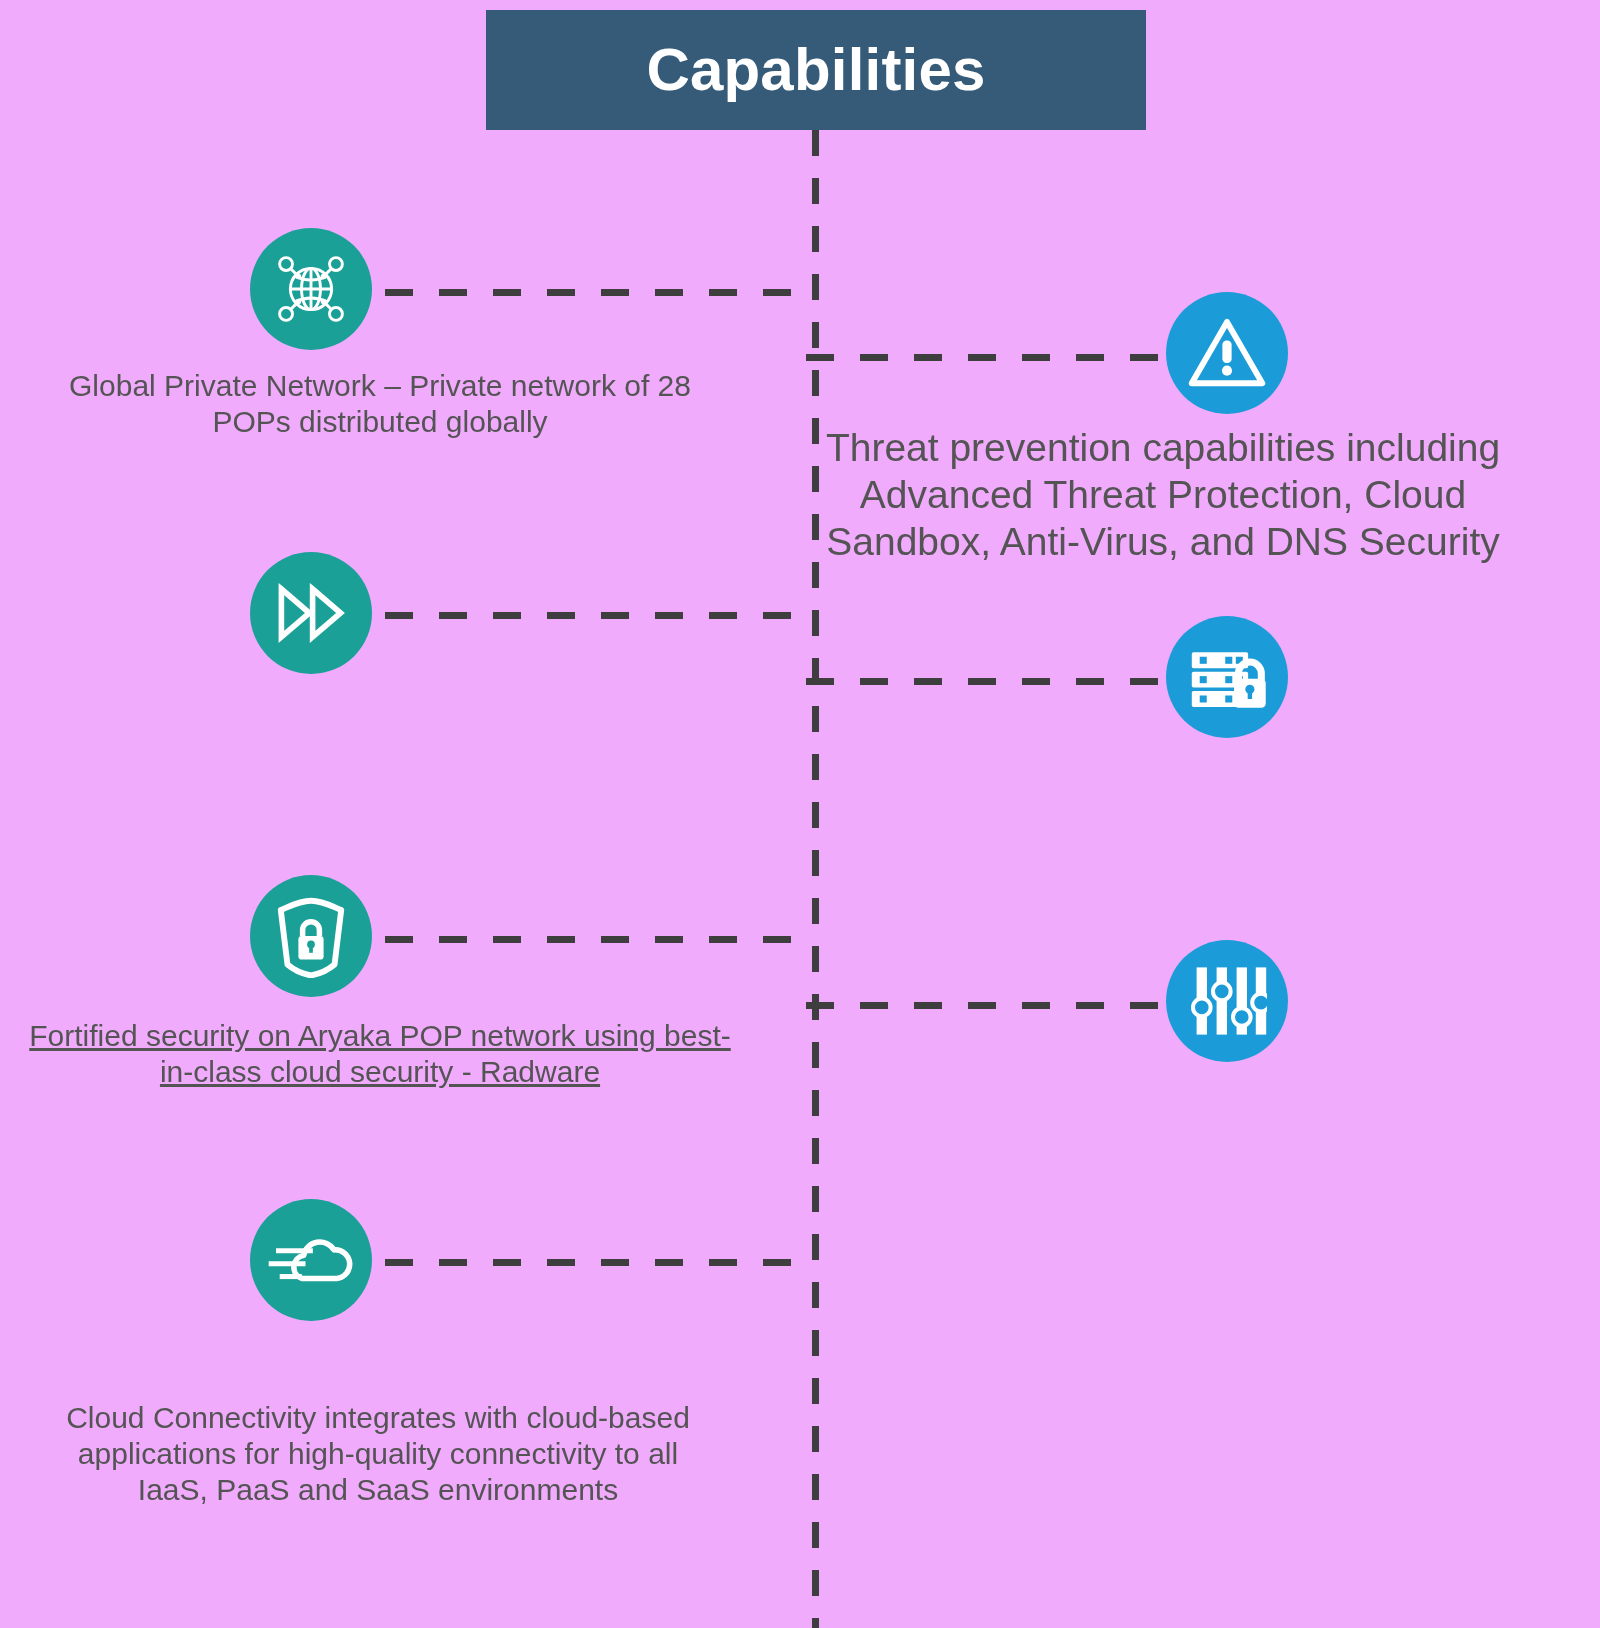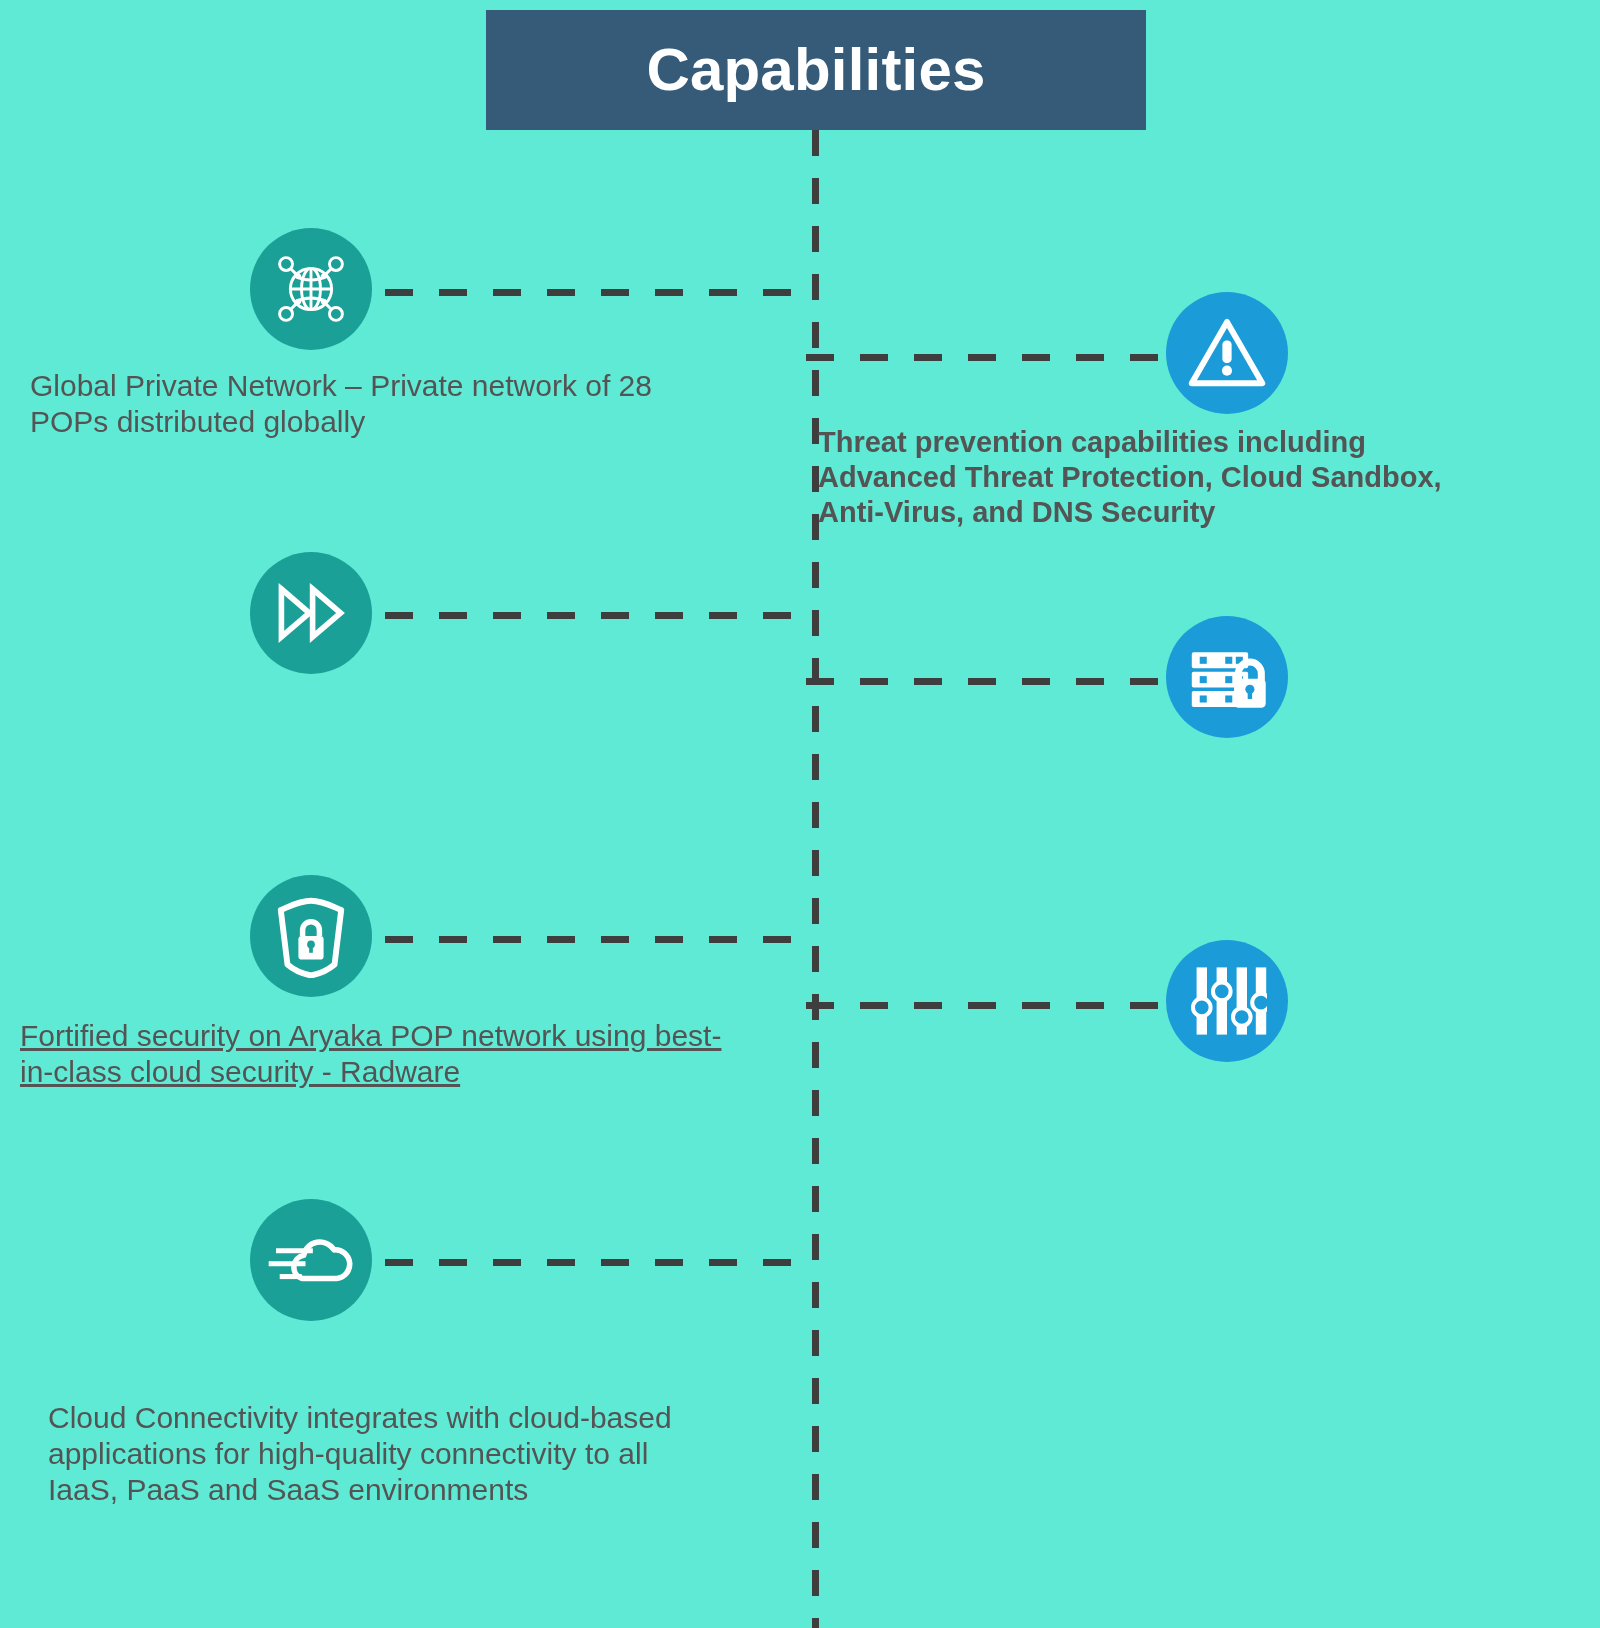--- a/index.html
+++ b/index.html
@@ -7,21 +7,21 @@
     width: 1600px;
     height: 1628px;
     background: #000000;
     font-family: "Liberation Sans", sans-serif;
     overflow: hidden;
   }
   .canvas {
     position: relative;
     width: 1600px;
     height: 1628px;
-    background: #5eead4;
+    background: #f0abfc;
   }
 
   
   .header-bar {
     position: absolute;
     left: 486px;
     top: 10px;
     width: 660px;
     height: 120px;
     background: #365B78;
@@ -73,30 +73,30 @@
     justify-content: center;
   }
   .icon-badge.teal  { background: #1BA098; }
   .icon-badge.blue  { background: #1B9CD8; }
   .icon-badge svg { display: block; }
 
   
   .caption {
     position: absolute;
     color: #545454;
-    text-align: left;
+    text-align: center;
     line-height: 1.2;
   }
   .caption.left {
     font-size: 30px;
     font-weight: normal;
   }
   .caption.right {
-    font-size: 29px;
-    font-weight: bold;
+    font-size: 39px;
+    font-weight: normal;
   }
 </style>
 </head>
 <body>
 
 <div class="canvas">
 
   <div class="header-bar">
     <div class="header-title">Capabilities</div>
   </div>

